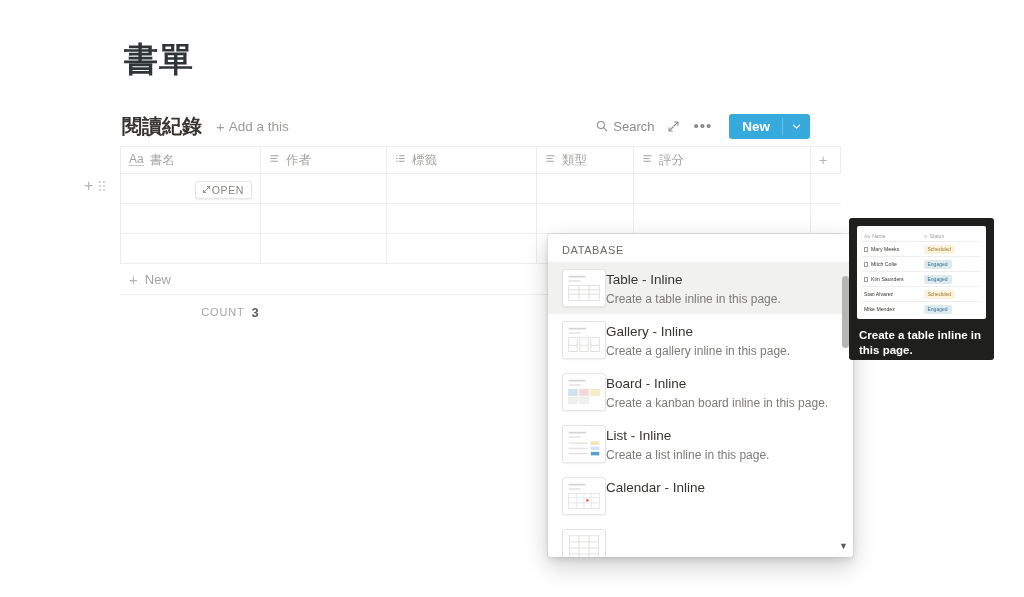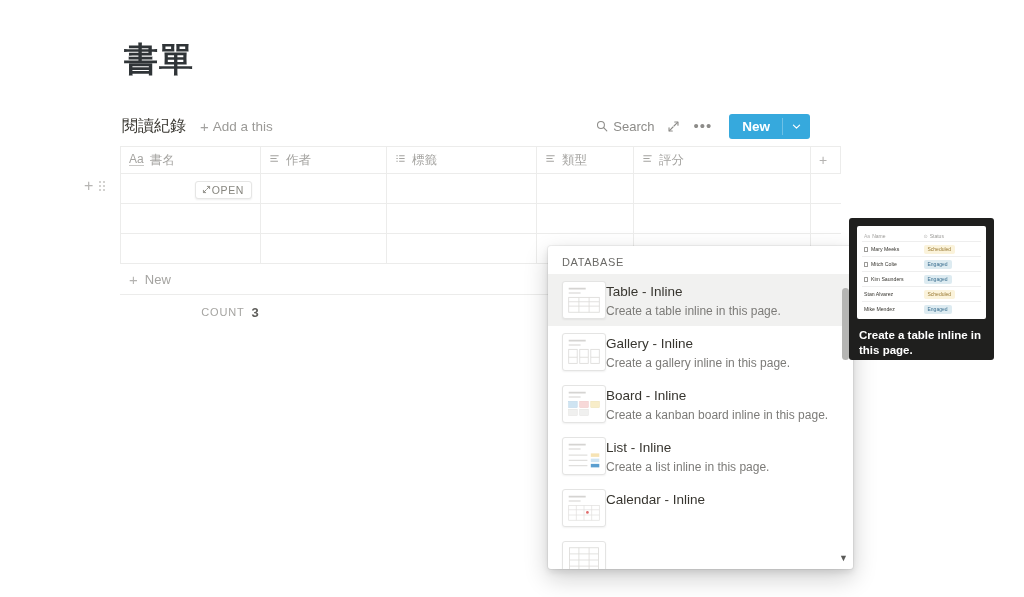--- a/index.html
+++ b/index.html
@@ -20,21 +20,21 @@
     color: #2f3437; line-height: 46px;
   }
 
   
   .view-bar {
     position: absolute; left: 120px; top: 112px;
     width: 690px; height: 28px;
     display: flex; align-items: center;
   }
   .view-tab {
-    font-size: 16px; font-weight: normal; color: #37352f;
+    font-size: 20px; font-weight: bold; color: #37352f;
     padding: 2px 2px; line-height: 18px;
   }
   .add-view {
     display: flex; align-items: center; gap: 4px;
     margin-left: 12px; color: #9b9a97; font-size: 13.5px;
   }
   .add-view .plus { font-size: 15px; line-height: 1; color: #a3a2a0; }
   .view-bar-right {
     margin-left: auto; display: flex; align-items: center; gap: 13px;
   }
@@ -102,21 +102,21 @@
   .new-row .plus { font-size: 15px; line-height: 1; color: #b4b3b1; }
   .count-row {
     display: flex; justify-content: center; align-items: center; gap: 7px;
     height: 30px; margin-top: 2px;
   }
   .count-label { font-size: 11px; letter-spacing: 0.8px; color: #a5a4a1; }
   .count-value { font-size: 13px; font-weight: bold; color: #5e5d5a; }
 
   
   .menu {
-    position: absolute; left: 548px; top: 246px;
+    position: absolute; left: 548px; top: 234px;
     width: 305px; height: 323px;
     background: #fff; border-radius: 3px;
     box-shadow: 0 0 0 1px rgba(15,15,15,0.05), 0 3px 6px rgba(15,15,15,0.1), 0 9px 24px rgba(15,15,15,0.2);
     overflow: hidden;
   }
   .menu-section {
     font-size: 11px; letter-spacing: 0.6px; color: #6b6a67;
     padding: 10px 0 6px 14px;
   }
   .menu-list { position: relative; }

